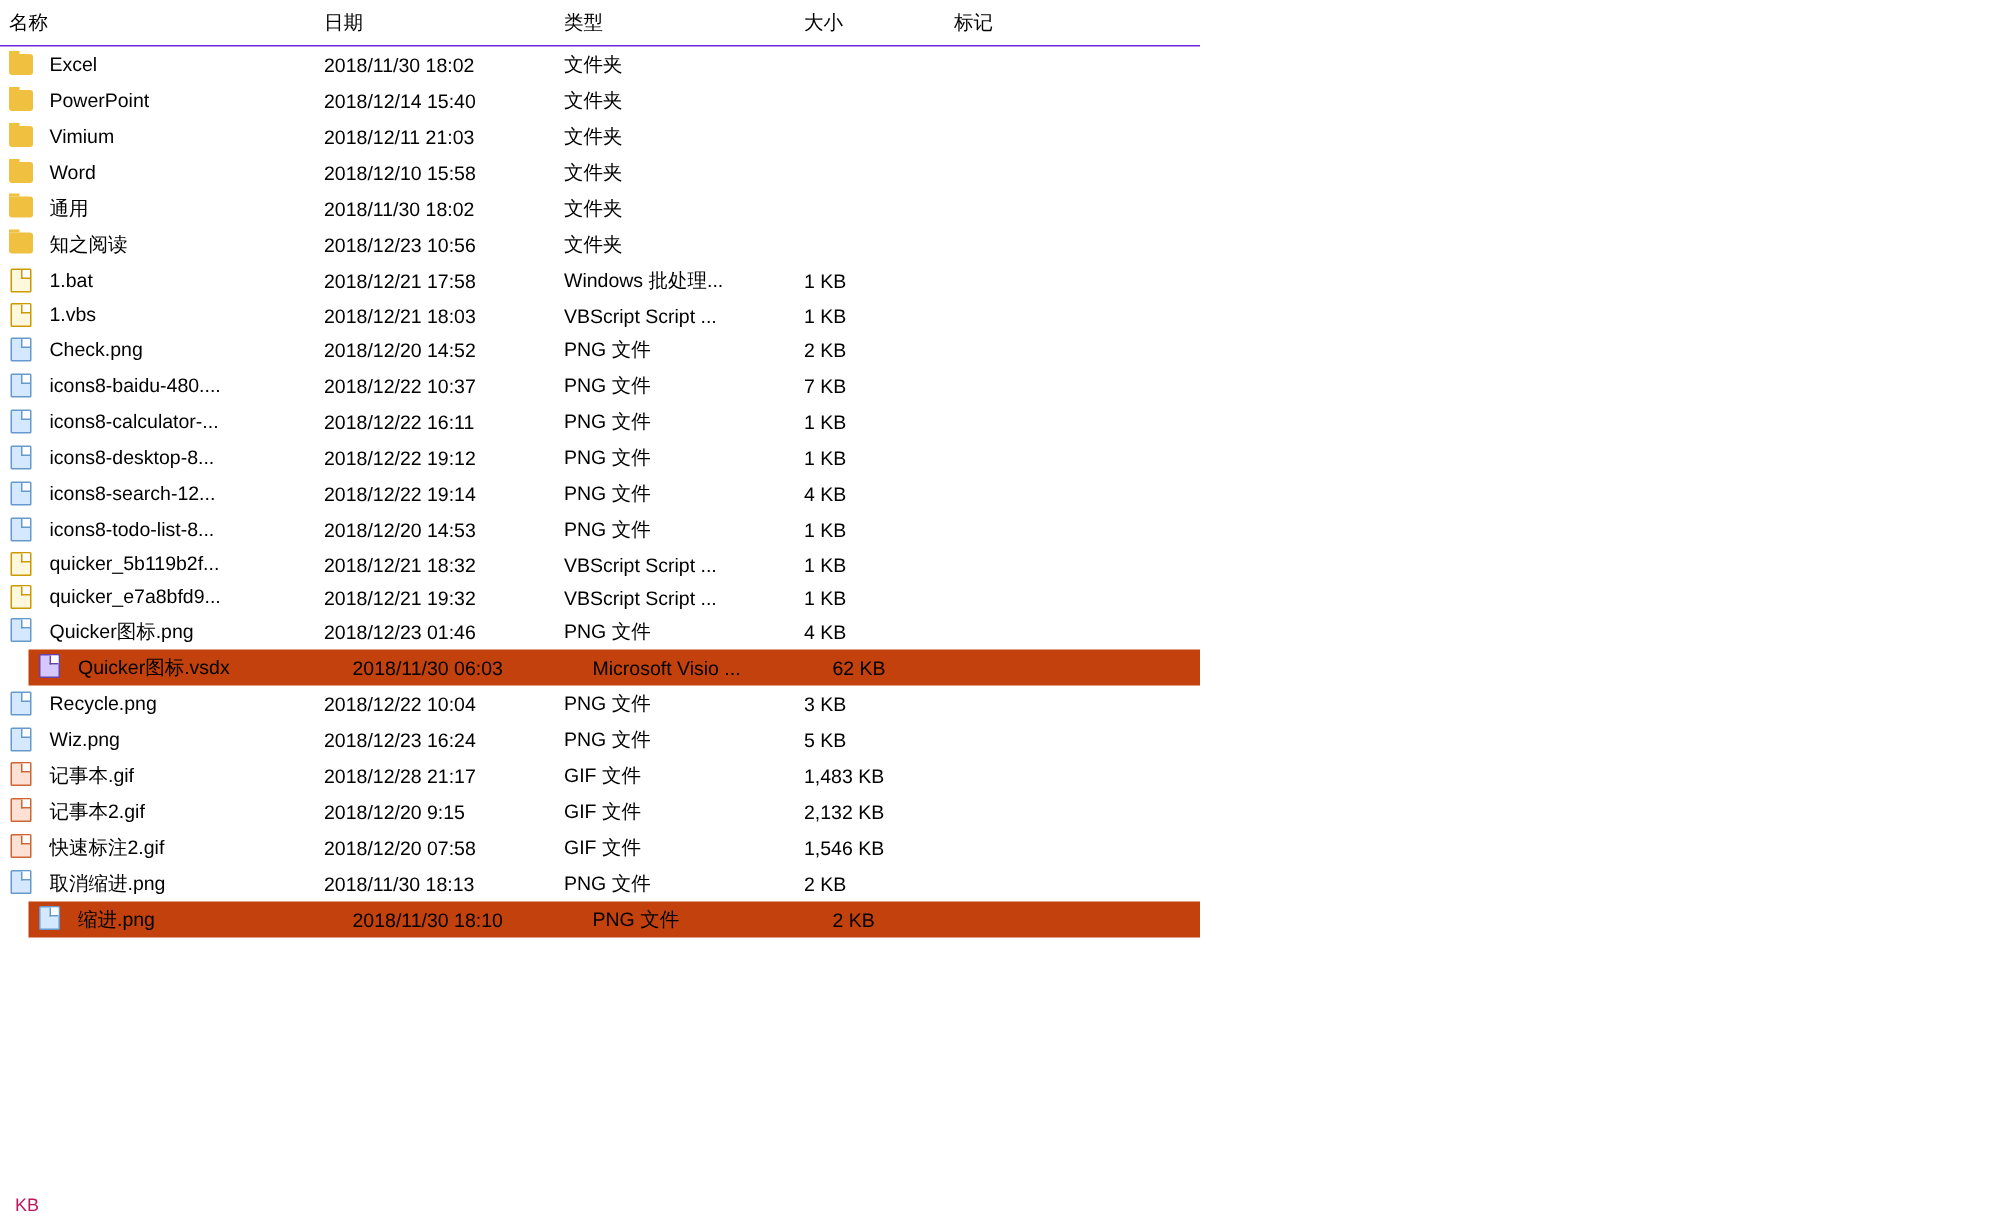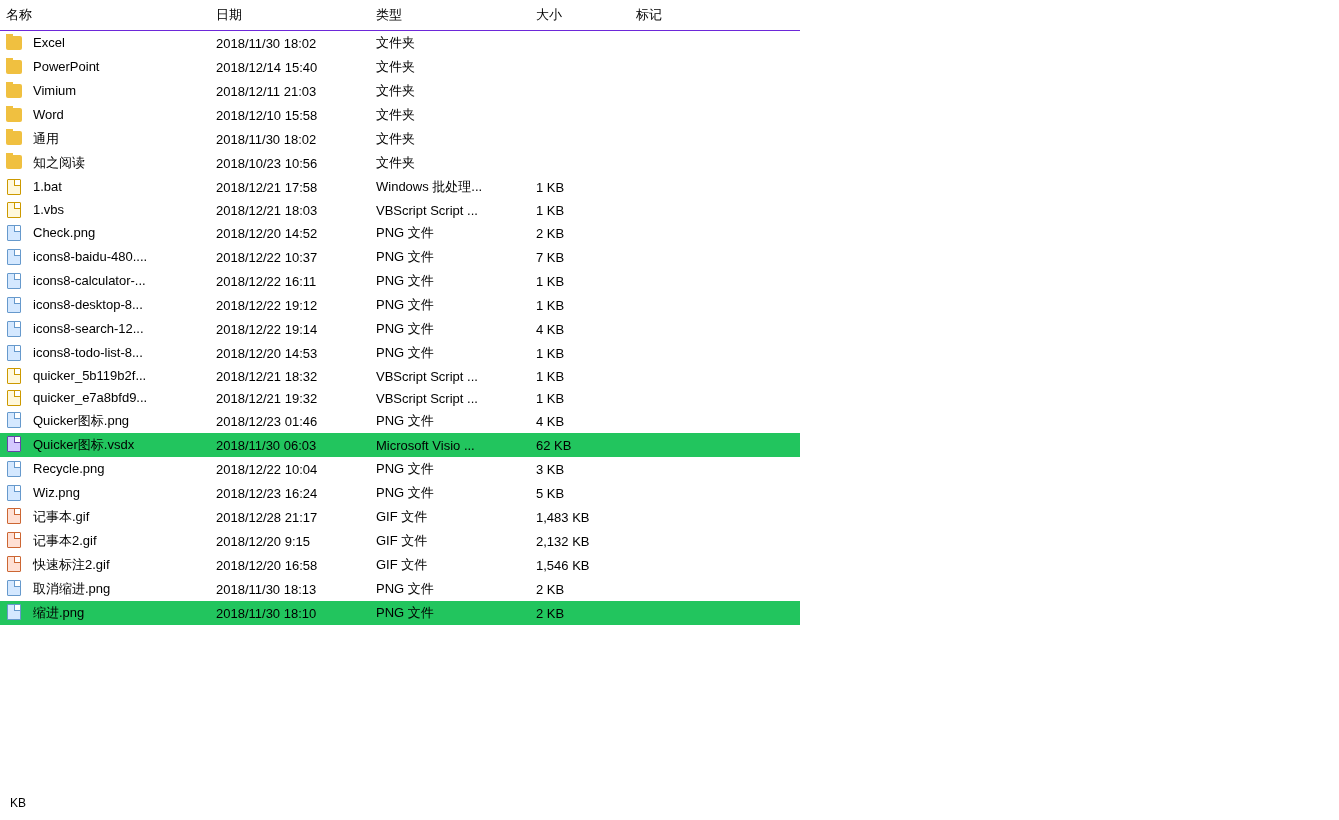--- a/index.html
+++ b/index.html
@@ -35,21 +35,22 @@
     }
     .file-row {
       display: grid;
       grid-template-columns: 210px 160px 160px 100px 120px;
       padding: 2px 0;
       align-items: center;
       cursor: default;
       user-select: none;
     }
     .file-row.selected {
-      background: #22c55e;
+      background: #c2410c;
+      margin-left: 19px;
     }
     .file-row .col {
       padding: 1px 6px;
       white-space: nowrap;
       overflow: hidden;
       text-overflow: ellipsis;
     }
     .file-row .name-col {
       display: flex;
       align-items: flex-start;
@@ -151,21 +152,21 @@
       width: 5px; height: 5px;
       background: #fff;
       border-left: 1px solid #6644aa;
       border-bottom: 1px solid #6644aa;
     }
     .status-bar {
       position: absolute;
       bottom: 10px;
       left: 10px;
       font-size: 12px;
-      color: #000000;
+      color: #be185d;
       margin-top: 20px;
     }
   </style>
 </head>
 <body>
 
 <div class="file-explorer">
   <div class="table-header">
     <div class="col">名称</div>
     <div class="col">日期</div>
@@ -234,21 +235,21 @@
     <div class="col"></div>
     <div class="col"></div>
   </li>
       <li class="file-row">
     <div class="col name-col">
       <span class="icon">
             <div class="folder-icon"></div>
           </span>
       <span>知之阅读</span>
     </div>
-    <div class="col">2018/10/23 10:56</div>
+    <div class="col">2018/12/23 10:56</div>
     <div class="col">文件夹</div>
     <div class="col"></div>
     <div class="col"></div>
   </li>
       <li class="file-row">
     <div class="col name-col">
       <span class="icon">
             <div class="file-icon-script"></div>
           </span>
       <span>1.bat</span>
@@ -438,21 +439,21 @@
     <div class="col">2,132 KB</div>
     <div class="col"></div>
   </li>
       <li class="file-row">
     <div class="col name-col">
       <span class="icon">
             <div class="file-icon-gif"></div>
           </span>
       <span>快速标注2.gif</span>
     </div>
-    <div class="col">2018/12/20 16:58</div>
+    <div class="col">2018/12/20 07:58</div>
     <div class="col">GIF 文件</div>
     <div class="col">1,546 KB</div>
     <div class="col"></div>
   </li>
       <li class="file-row">
     <div class="col name-col">
       <span class="icon">
             <div class="file-icon-png"></div>
           </span>
       <span>取消缩进.png</span>

